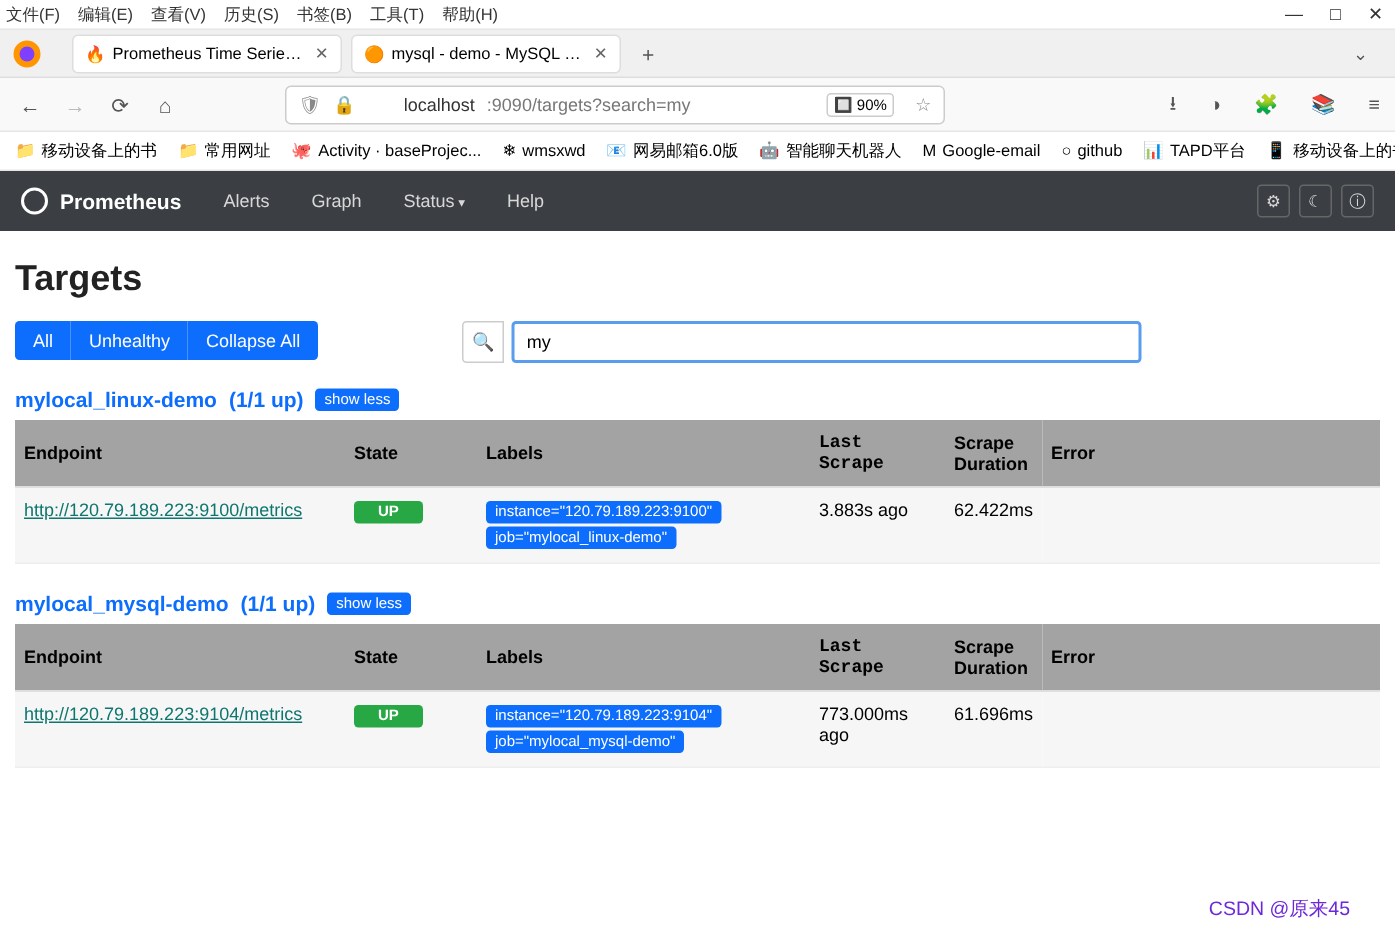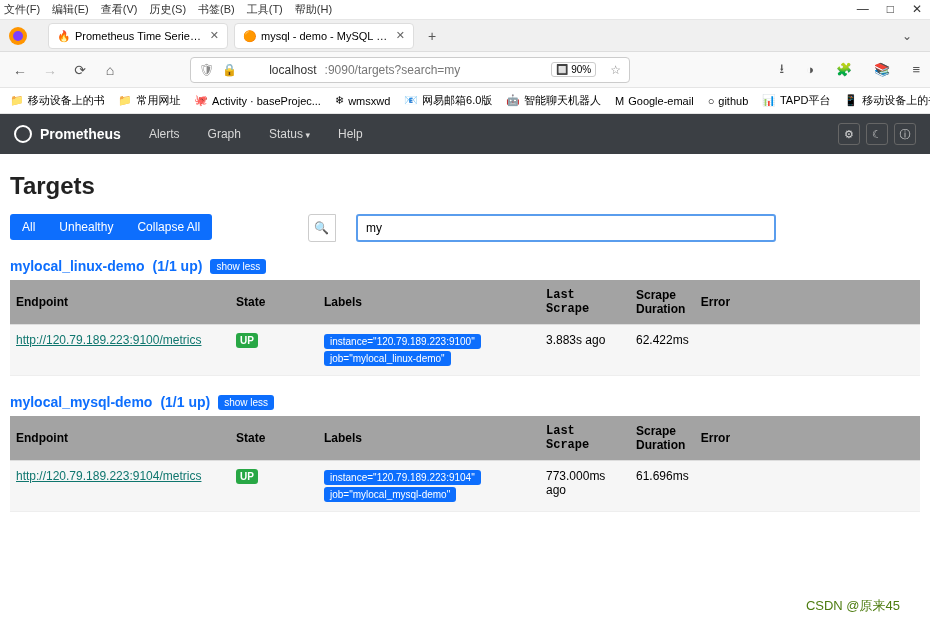--- a/index.html
+++ b/index.html
@@ -36,34 +36,34 @@
 .promnav .rbtn { width: 22px; height: 22px; border: 1px solid #666; border-radius: 3px; display: flex; align-items: center; justify-content: center; font-size: 11px; }
 .content { padding: 10px 10px; }
 h1 { font-size: 24px; font-weight: 600; margin: 8px 0 14px; color: #222; }
 .toolbar { display: flex; align-items: flex-start; gap: 16px; margin-bottom: 16px; }
 .btngrp { display: flex; }
 .btngrp button { background: #0d6efd; color: #fff; border: none; padding: 6px 12px; font-size: 12px; cursor: pointer; }
 .btngrp button:first-child { border-radius: 3px 0 0 3px; }
 .btngrp button:last-child { border-radius: 0 3px 3px 0; }
 .searchwrap { margin-left: 80px; display: flex; align-items: center; }
 .sbtn { width: 28px; height: 28px; border: 1px solid #ccc; border-radius: 3px 0 0 3px; display: flex; align-items: center; justify-content: center; background: #fff; color: #555; }
-.sinp { width: 420px; height: 28px; border: 2px solid #5a9ded; border-radius: 3px; padding: 0 8px; font-size: 12px; outline: none; margin-left: 20px; }
+.sinp { width: 420px; height: 28px; border: 2px solid #5a9ded; border-radius: 3px; padding: 0 8px; font-size: 12px; outline: none; margin-left: 5px; }
 .jobhead { display: flex; align-items: center; gap: 8px; margin: 10px 0 6px; }
 .jobhead a { color: #0d6efd; font-weight: bold; font-size: 14px; text-decoration: none; }
 .jobhead .count { color: #0d6efd; font-weight: bold; font-size: 14px; }
 .showless { background: #0d6efd; color: #fff; border: none; border-radius: 3px; padding: 2px 6px; font-size: 10px; cursor: pointer; }
 table { width: 100%; border-collapse: collapse; font-size: 12px; }
 thead th { text-align: left; padding: 8px 6px; font-weight: bold; background: #a3a3a3; border-bottom: 1px solid #ddd; }
 tbody td { padding: 8px 6px; vertical-align: top; border-bottom: 1px solid #eee; }
 tbody tr { background: #f6f6f6; }
 .endpoint { color: #0f766e; }
-.upbadge { background: #28a745; color: #fff; border-radius: 3px; padding: 2px 4px; font-size: 10px; font-weight: bold; }
+.upbadge { background: #28a745; color: #fff; border-radius: 3px; padding: 2px 16px; font-size: 10px; font-weight: bold; }
 .lbl { background: #0d6efd; color: #fff; border-radius: 3px; padding: 2px 6px; font-size: 10px; display: inline-block; margin: 1px 0; white-space: nowrap; }
 .col-ep { width: 220px; } .col-st { width: 88px; } .col-lb { width: 222px; } .col-ls { width: 90px; font-family: Liberation Mono, monospace; } .col-sd { width: 50px; } .col-er { }
-.watermark { position: absolute; right: 30px; bottom: 14px; color: #4d7c0f; font-size: 13px; text-align: right; }
+.watermark { position: absolute; right: 30px; bottom: 14px; color: #6d28d9; font-size: 13px; text-align: right; }
 </style>
 </head>
 <body>
 
 <div class="menubar">
   <span>文件(F)</span>
   <span>编辑(E)</span>
   <span>查看(V)</span>
   <span>历史(S)</span>
   <span>书签(B)</span>

